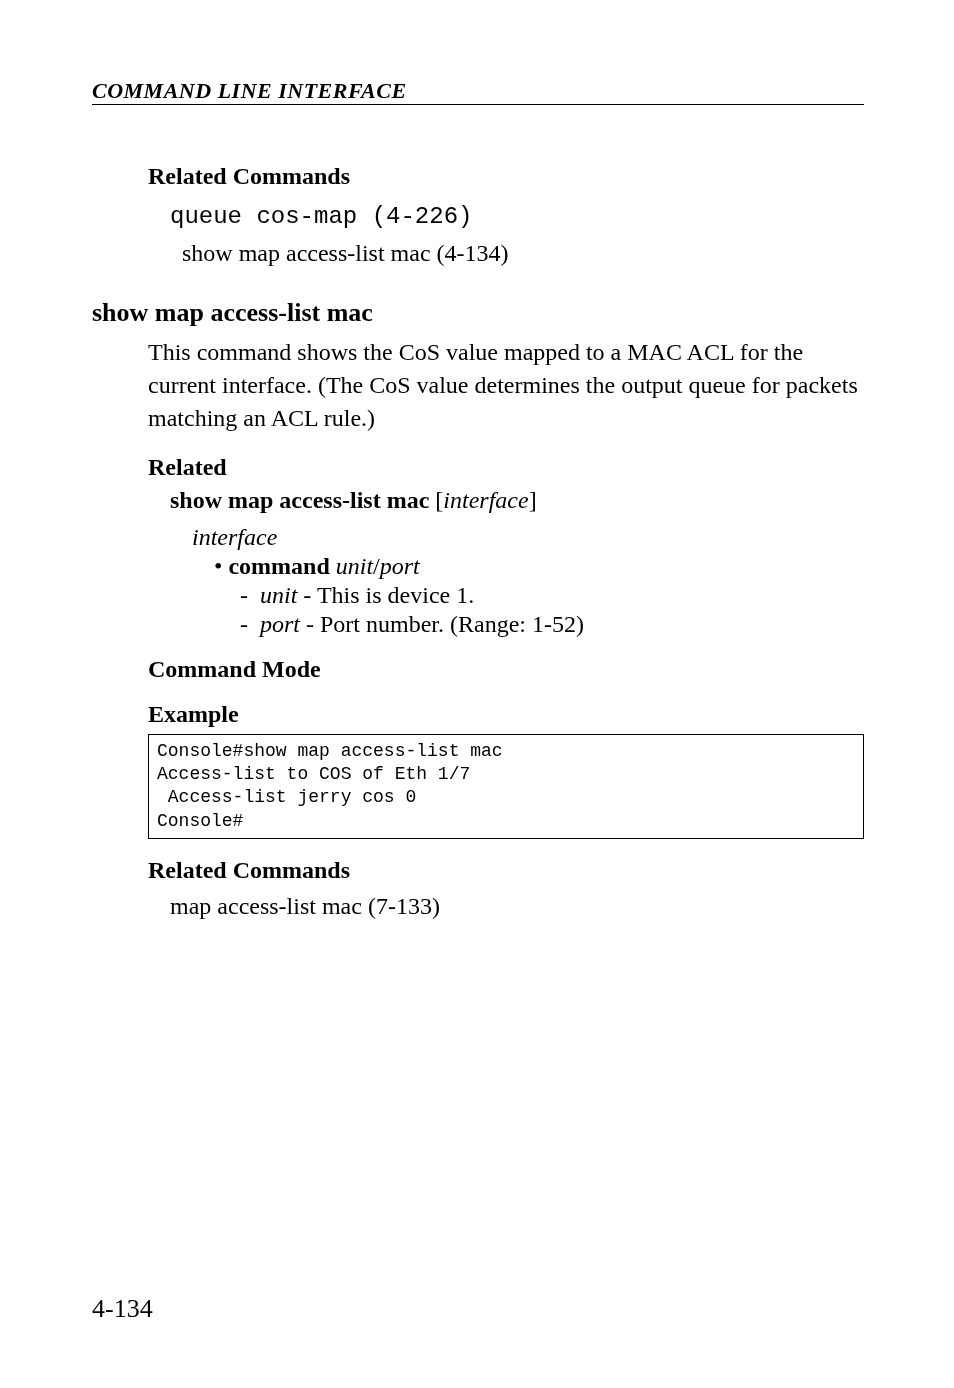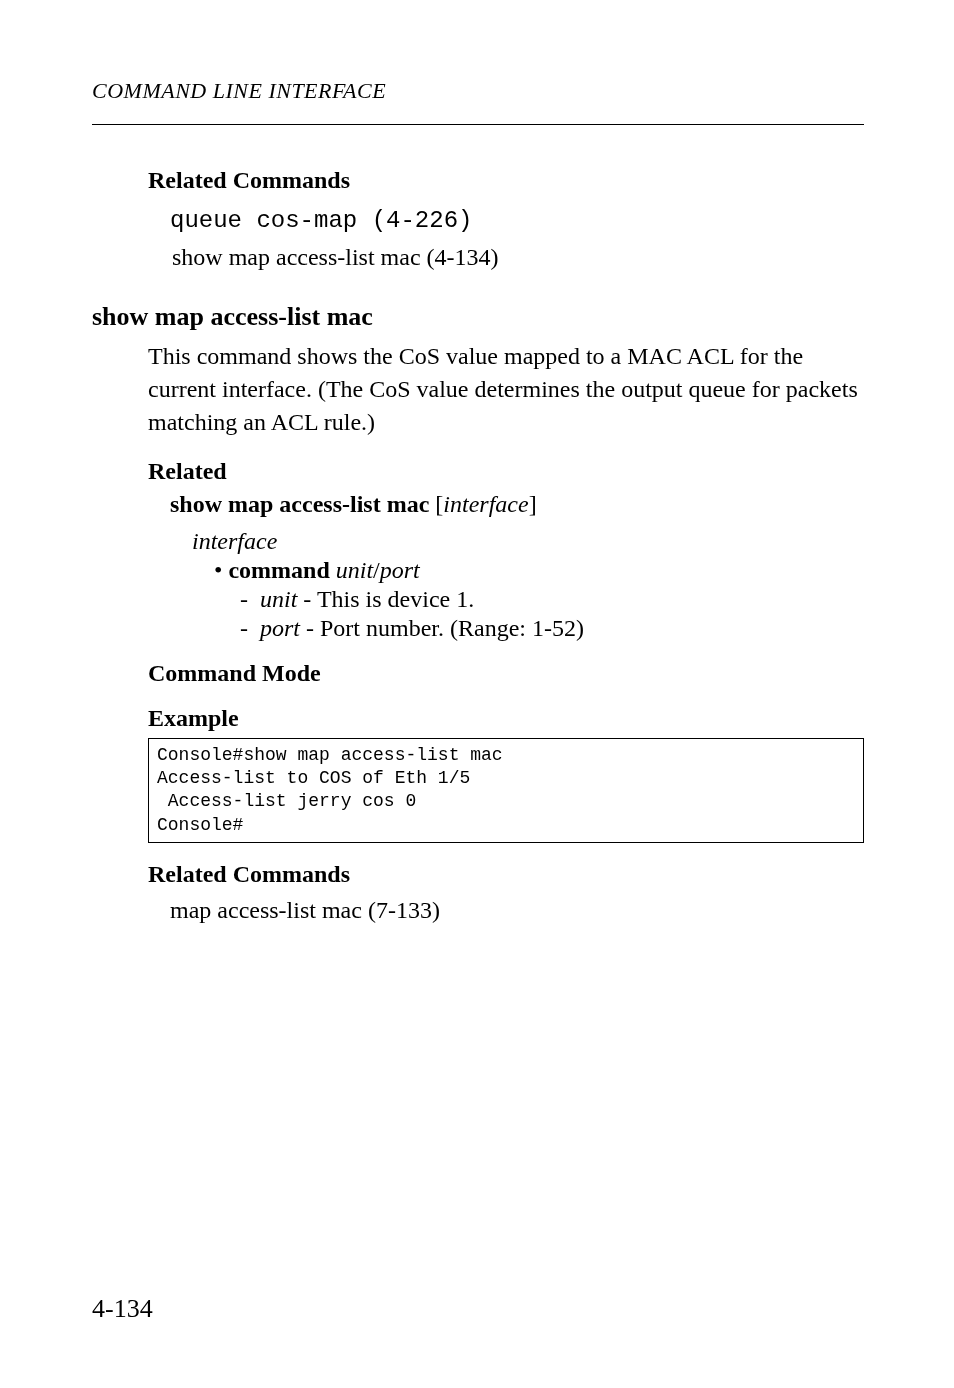--- a/index.html
+++ b/index.html
@@ -19,23 +19,23 @@
     box-sizing: border-box;
     height: 100%;
     position: relative;
   }
   .running-head {
     font-style: italic;
     font-size: 22px;
     letter-spacing: 0.5px;
     font-variant: small-caps;
     border-bottom: 1px solid #000;
-    padding-bottom: 20px;
-    margin-bottom: 42px;
-    font-weight: 400;
+    padding-bottom: 0;
+    margin-bottom: 58px;
+    font-weight: 700;
   }
   .section-h {
     font-weight: 700;
     font-size: 24px;
     margin: 0 0 10px 0;
   }
   .indent-block {
     margin-left: 56px;
   }
   .body-text {
@@ -94,21 +94,21 @@
 </head>
 <body>
 
 <div class="page">
 
   <div class="running-head">COMMAND LINE INTERFACE</div>
 
   <div class="indent-block">
     <div class="section-h">Related Commands</div>
     <div class="body-text" style="margin-left:22px;font-family:Liberation Mono, monospace;">queue cos-map (4-226)</div>
-    <div class="body-text" style="margin-left:24px;">show map access-list mac (4-134)</div>
+    <div class="body-text" style="margin-left:34px;">show map access-list mac (4-134)</div>
   </div>
 
   <div class="h2">show map access-list mac</div>
 
   <div class="indent-block">
     <div class="body-text">This command shows the CoS value mapped to a MAC ACL for the current interface. (The CoS value determines the output queue for packets matching an ACL rule.)</div>
 
     <div class="sub-h">Related</div>
 
     <div class="syntax-line">
@@ -126,21 +126,21 @@
     </div>
 
     <div class="dash-line">
       -&nbsp;&nbsp;<span class="i">port</span><span> - </span><span>Port number. (Range: 1-52)</span>
     </div>
 
     <div class="sub-h">Command Mode</div>
 
     <div class="sub-h">Example</div>
     <div class="console-box">Console#show map access-list mac
-Access-list to COS of Eth 1/5
+Access-list to COS of Eth 1/7
  Access-list jerry cos 0
 Console#</div>
 
     <div class="sub-h">Related Commands</div>
     <div class="body-text" style="margin-left:22px;">map access-list mac (7-133)</div>
   </div>
 
   <div class="page-num">4-134</div>
 
 </div>

